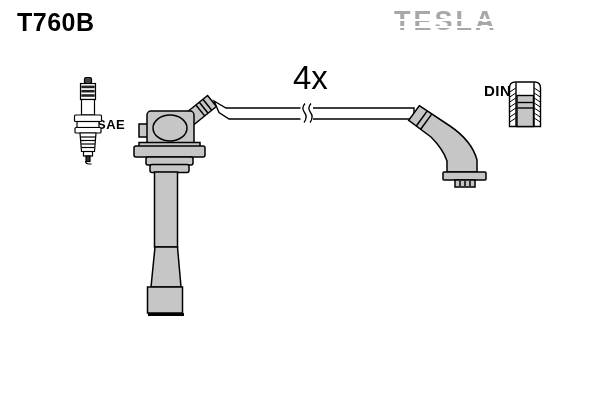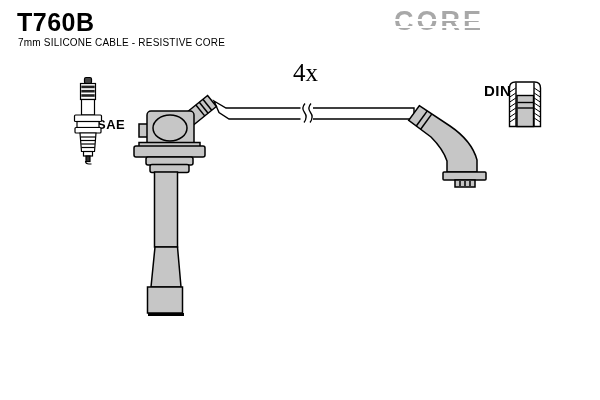--- a/index.html
+++ b/index.html
@@ -20,42 +20,41 @@
     font-size:27px;font-weight:bold;letter-spacing:3px;
     color:#a8a8a8;line-height:30px;
   }
   .brand .stripe{
     position:absolute;left:0;width:104px;height:2px;background:#fff;
   }
   .brand .stripe.s1{top:13px;}
   .brand .stripe.s2{top:20px;}
   .qty{
     position:absolute;left:293px;top:59px;
-    font-size:25px;font-weight:400;font-family:Liberation Serif, serif;
+    font-size:33px;font-weight:400;
   }
   .label-sae{
     position:absolute;left:97px;top:80px;
     font-size:13px;font-weight:bold;letter-spacing:0.5px;margin-top:37px;
   }
   .label-din{
     position:absolute;left:484px;top:82px;
     font-size:15px;font-weight:bold;letter-spacing:0.5px;
   }
   svg.art{position:absolute;left:0;top:0;}
 </style>
 </head>
 <body>
 
 <div class="canvas">
 
   <div class="part-number">T760B</div>
-  <div class="description">7mm SILICONE CABLE - RESISTIVE CORE</div>
 
   <div class="brand">
-    <span>CORE</span>
+    <span>TESLA</span>
     <div class="stripe s1"></div>
     <div class="stripe s2"></div>
   </div>
 
   <div class="qty">4x</div>
   <div class="label-sae">SAE</div>
   <div class="label-din">DIN</div>
 
   <svg class="art" width="600" height="400" viewBox="0 0 600 400">
 

